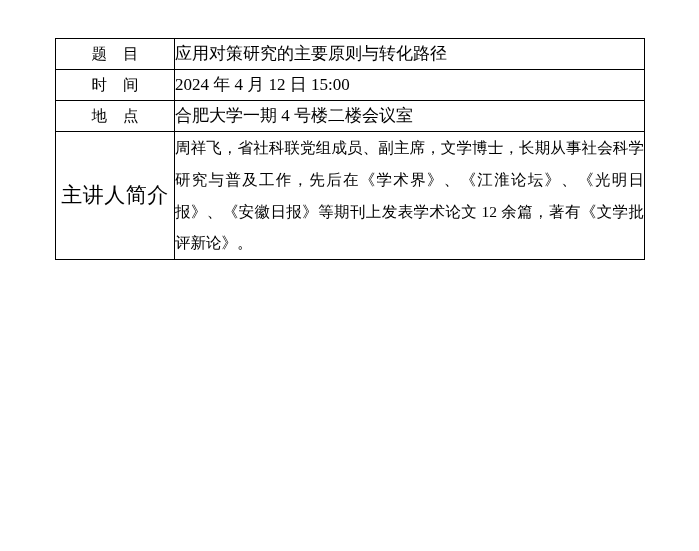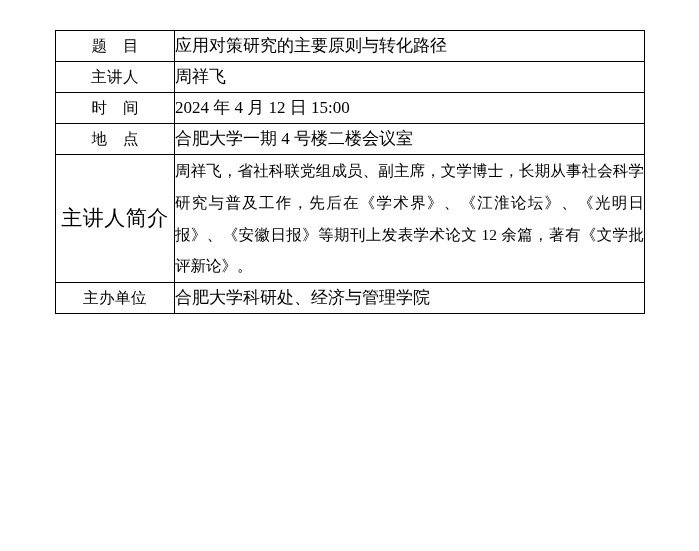--- a/index.html
+++ b/index.html
@@ -16,21 +16,21 @@
   }
   .page {
     position: relative;
     width: 699px;
     height: 551px;
     background: #ffffff;
   }
   .table-wrap {
     position: absolute;
     left: 55px;
-    top: 30px;
+    top: 38px;
     width: 590px;
   }
   table.info-table {
     border-collapse: collapse;
     width: 590px;
     table-layout: fixed;
   }
   table.info-table td {
     border: 1px solid #000000;
     vertical-align: middle;
@@ -82,40 +82,32 @@
 <div class="page">
   <div class="table-wrap">
     <table class="info-table">
       <tbody>
         <tr class="r1">
           <td class="label">
             <span class="spaced2">题</span><span class="gap"></span><span class="spaced2">目</span>
           </td>
           <td class="value">应用对策研究的主要原则与转化路径</td>
         </tr>
-        <tr class="r2">
-          <td class="label">主讲人</td>
-          <td class="value">周祥飞</td>
-        </tr>
         <tr class="r3">
           <td class="label">
             <span class="spaced2">时</span><span class="gap"></span><span class="spaced2">间</span>
           </td>
           <td class="value">2024 年 4 月 12 日 15:00</td>
         </tr>
         <tr class="r4">
           <td class="label">
             <span class="spaced2">地</span><span class="gap"></span><span class="spaced2">点</span>
           </td>
           <td class="value">合肥大学一期 4 号楼二楼会议室</td>
         </tr>
         <tr class="r5">
           <td class="label bio-label">主讲人简介</td>
           <td class="value bio-value">周祥飞，省社科联党组成员、副主席，文学博士，长期从事社会科学研究与普及工作，先后在《学术界》、《江淮论坛》、《光明日报》、《安徽日报》等期刊上发表学术论文 12 余篇，著有《文学批评新论》。</td>
         </tr>
-        <tr class="r6">
-          <td class="label">主办单位</td>
-          <td class="value">合肥大学科研处、经济与管理学院</td>
-        </tr>
       </tbody>
     </table>
   </div>
 </div>
 
 </body></html>

